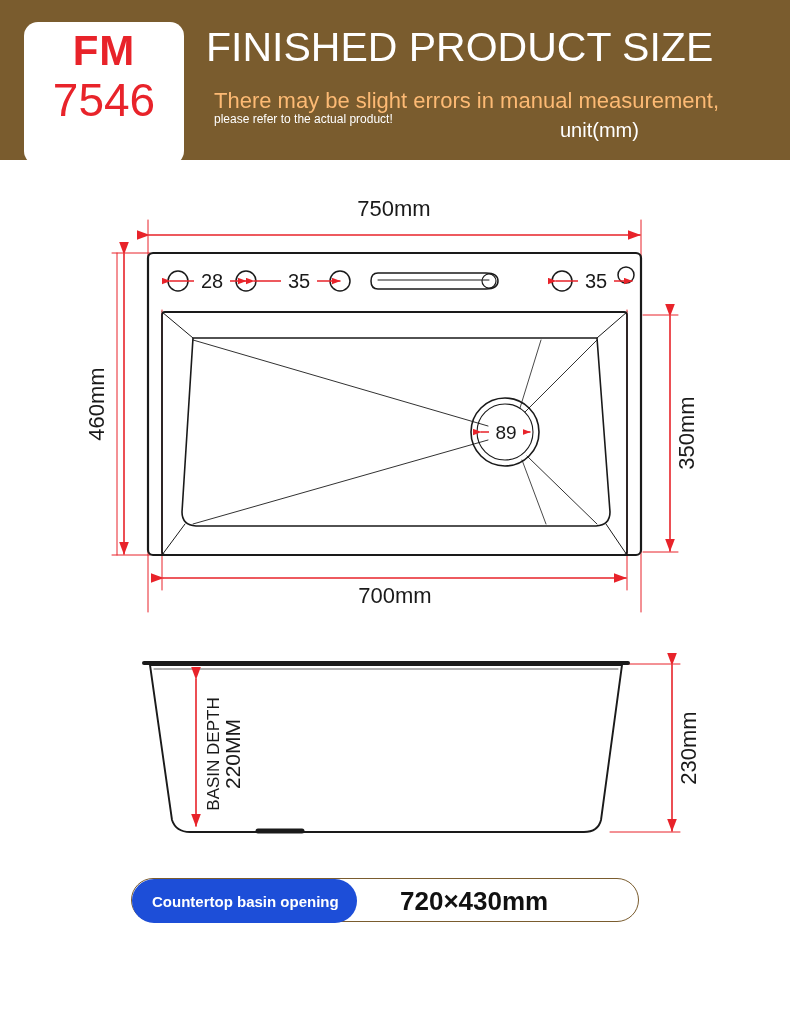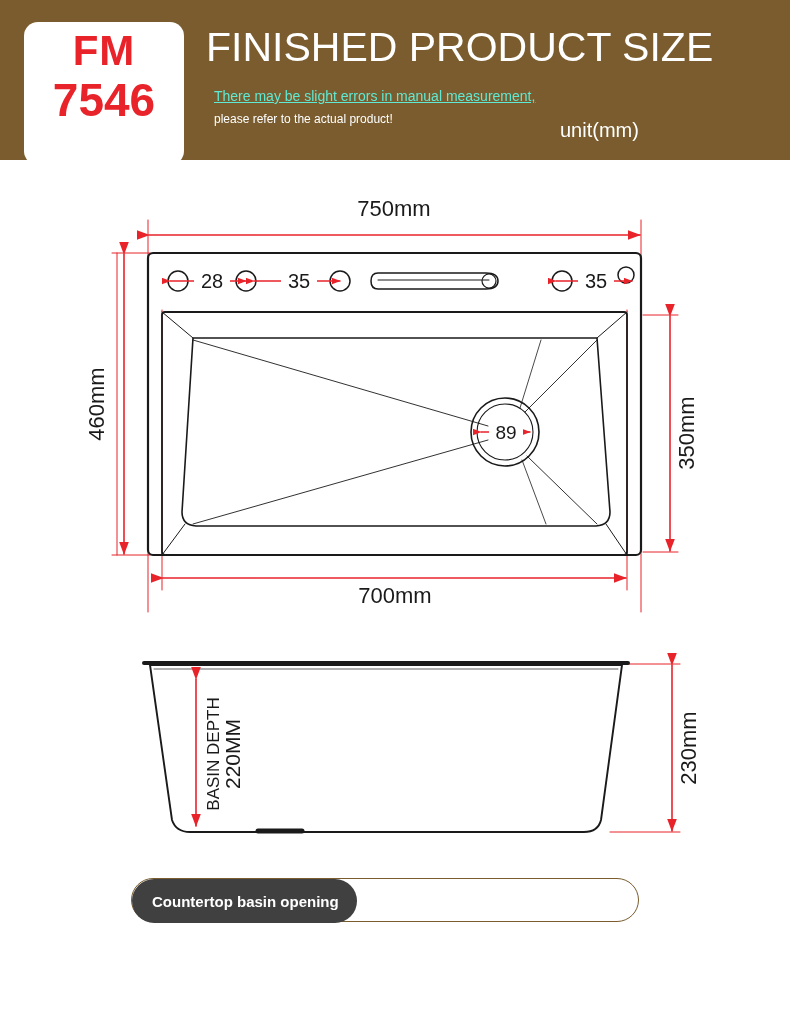--- a/index.html
+++ b/index.html
@@ -35,41 +35,40 @@
     font-weight: bold;
     color: #e8232a;
     letter-spacing: 1px;
     line-height: 46px;
   }
   .badge-num {
     position: absolute;
     left: 0; top: 52px; width: 160px;
     text-align: center;
     font-size: 46px;
-    font-weight: bold;
+    font-weight: normal;
     color: #e8232a;
     line-height: 52px;
   }
   .header-title {
     position: absolute;
     left: 206px; top: 24px;
     font-size: 41px;
     font-weight: normal;
     color: #ffffff;
     letter-spacing: 0px;
     white-space: nowrap;
     font-family: "Liberation Sans", sans-serif;
   }
   .header-sub1 {
     position: absolute;
     left: 214px; top: 88px;
-    font-size: 14px;
-    color: #5eead4;
-    white-space: nowrap;
-    text-decoration: underline;
+    font-size: 22px;
+    color: #fdba74;
+    white-space: nowrap;
   }
   .header-sub2 {
     position: absolute;
     left: 214px; top: 112px;
     font-size: 12px;
     color: #ffffff;
     white-space: nowrap;
   }
   .header-unit {
     position: absolute;
@@ -94,21 +93,21 @@
     width: 508px; height: 44px;
     border: 1.6px solid #7a5c2e;
     border-radius: 22px;
     background: #ffffff;
   }
   .bottom-label {
     position: absolute;
     left: 0px; top: 0px;
     height: 44px;
     padding: 0 18px 0 20px;
-    background: #404040;
+    background: #1d4ed8;
     border-radius: 22px 22px 22px 22px;
     color: #ffffff;
     font-size: 15px;
     font-weight: bold;
     display: flex;
     align-items: center;
     white-space: nowrap;
   }
   .bottom-value {
     position: absolute;
@@ -253,13 +252,14 @@
     <text x="219" y="594" font-size="17" text-anchor="middle" transform="rotate(-90 219 594)">BASIN DEPTH</text>
     <text x="240" y="594" font-size="21" text-anchor="middle" font-weight="normal" transform="rotate(-90 240 594)">220MM</text>
 
     <text x="696" y="588" font-size="22" text-anchor="middle" transform="rotate(-90 696 588)">230mm</text>
   </g>
 </svg>
 </div>
 
 <div class="bottom-bar">
   <div class="bottom-label">Countertop basin opening</div>
+  <div class="bottom-value">720×430mm</div>
 </div>
 
 </body></html>

